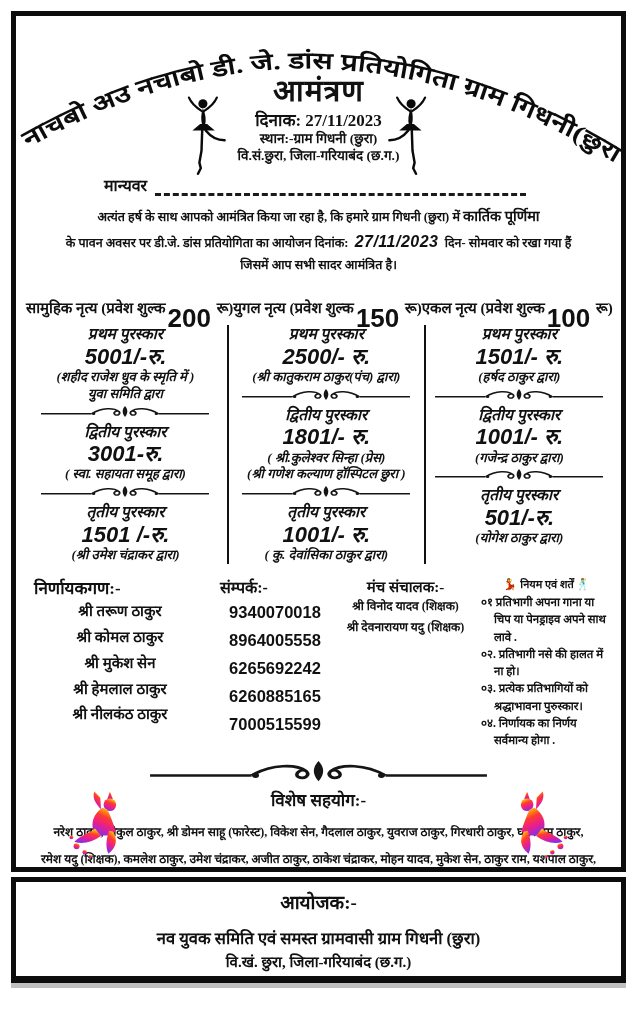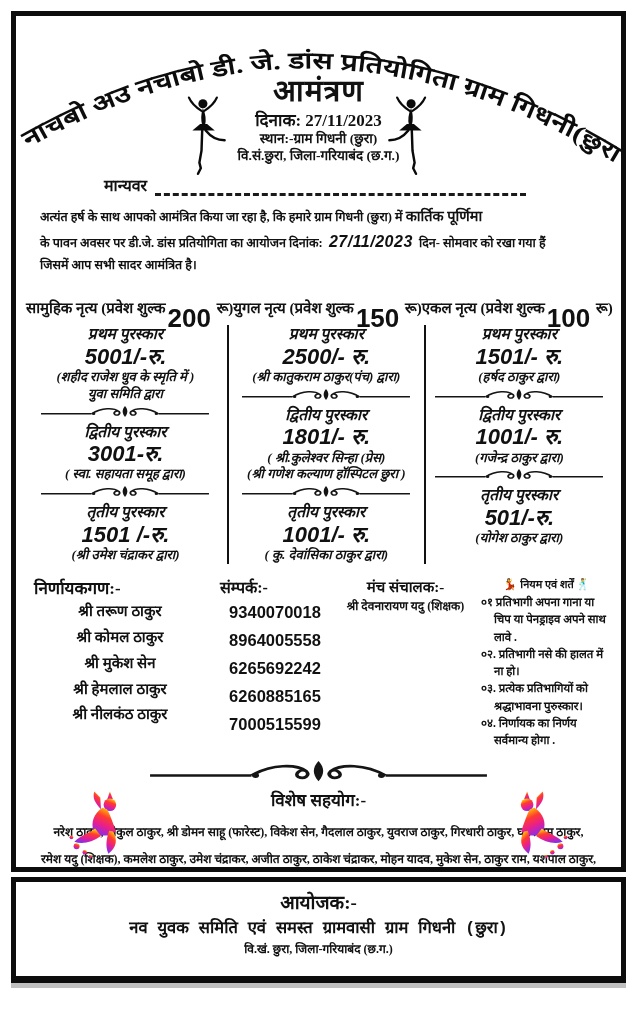--- a/index.html
+++ b/index.html
@@ -22,21 +22,21 @@
   .header-center { margin-top:57px; text-align:center; line-height:1.22; }
   .inv-title { font-size:30px; letter-spacing:1px; }
   .date-line { font-size:17px; margin-top:1px; }
   .venue-line { font-size:13.5px; }
   .district-line { font-size:13.5px; }
 
   .salutation { display:flex; align-items:flex-end; margin:10px 95px 0 88px; gap:8px; }
   .salutation-label { font-size:16px; white-space:nowrap; }
   .salutation-blank { flex:1; border-bottom:3px dashed #1a1a1a; height:15px; }
 
-  .body-par { margin:9px 24px 16px; text-align:left; font-size:12.5px; line-height:1.62; }
+  .body-par { margin:9px 24px 16px; text-align:center; font-size:12.5px; line-height:1.62; }
   .hl { font-size:14.5px; }
   .date-big { font-size:16px; font-style:italic; font-family:"Liberation Sans","DejaVu Sans",sans-serif; letter-spacing:.5px; padding:0 3px; }
 
   .fee-row { display:flex; justify-content:space-between; align-items:center;
              margin:13px 10px 0; font-size:15px; white-space:nowrap; }
   .fee-num { font-size:26px; font-family:"Liberation Sans","DejaVu Sans",sans-serif;
              font-weight:700; line-height:1; position:relative; top:14px; margin:0 2px; }
 
   .prize-grid { display:grid; grid-template-columns:34.8% 33.4% 31.8%; margin:8px 8px 0; }
   .prize-col { padding:0 5px; text-align:center;font-style:italic; }
@@ -64,22 +64,22 @@
   .big-divider { width:345px; margin:12px auto 0; }
   .big-divider svg { display:block; width:100%; height:26px; }
   .support-title { text-align:center; font-size:17px; margin-top:1px; }
   .support-lines { margin:8px 8px 0; text-align:center; font-size:12px; line-height:2.18; }
 
   .jumper { position:absolute; width:82px; height:74px; }
   .jumper.left  { left:44px;  top:774px; }
   .jumper.right { right:44px; top:774px; transform:scaleX(-1); }
 
   .org-title { font-size:19px; }
-  .org-line1 { font-size:16.5px; margin-top:0;font-family:Liberation Mono, monospace; }
-  .org-line2 { font-size:12px; margin-top:2px; }
+  .org-line1 { font-size:16.5px; margin-top:11px; }
+  .org-line2 { font-size:15px; margin-top:2px; }
 
   .hiddefs { position:absolute; width:0; height:0; }
 </style>
 </head>
 <body>
 
 <svg class="hiddefs" aria-hidden="true">
   <defs>
     <symbol id="flourish" viewBox="0 0 170 18" preserveAspectRatio="none">
       <g stroke="#151515" fill="none" stroke-width="1.8">
@@ -282,20 +282,21 @@
     <div class="contact">
       <div class="contact-title">संम्पर्क:-</div>
       <div class="phone">9340070018</div>
       <div class="phone">8964005558</div>
       <div class="phone">6265692242</div>
       <div class="phone">6260885165</div>
       <div class="phone">7000515599</div>
     </div>
     <div class="anchors">
       <div class="anchors-title">मंच संचालक:-</div>
+      <div class="anchor-name">श्री विनोद यादव (शिक्षक)</div>
       <div class="anchor-name">श्री देवनारायण यदु (शिक्षक)</div>
     </div>
     <div class="rules">
       <div class="rules-title">
         <span>💃</span>
         <span>नियम एवं शर्तें</span>
         <span>🕺</span>
       </div>
       <div class="rule-item">०१ प्रतिभागी अपना गाना या चिप या पेनड्राइव अपने साथ लावे .</div>
       <div class="rule-item">०२. प्रतिभागी नसे की हालत में ना हो।</div>

